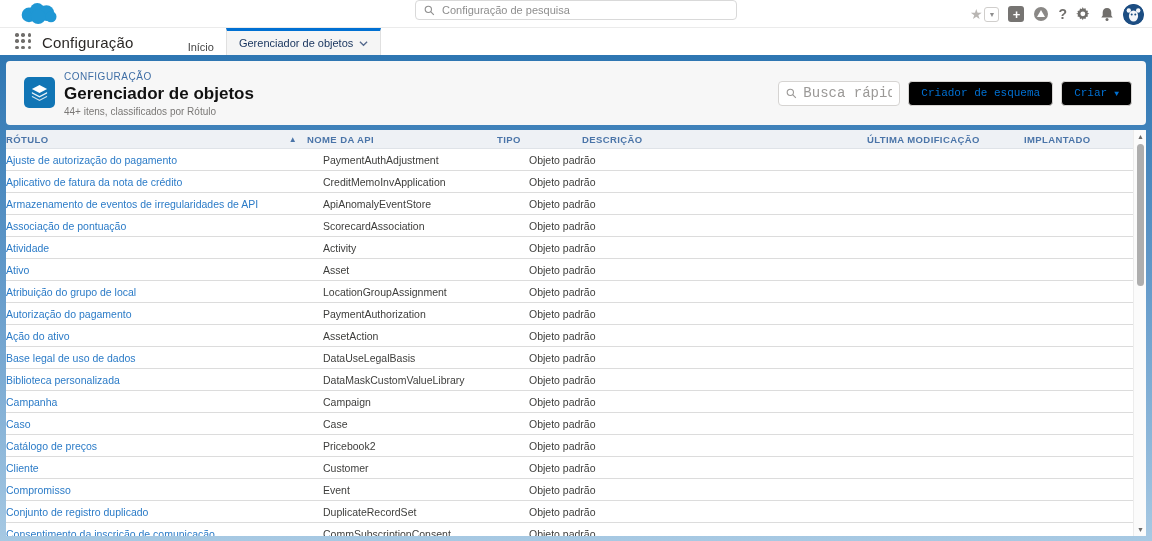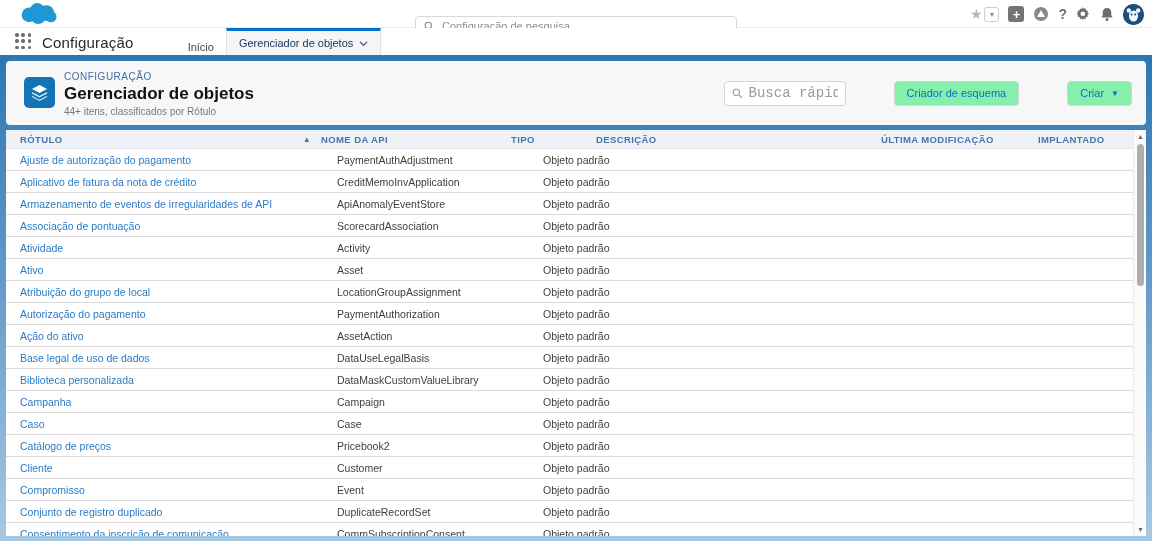--- a/index.html
+++ b/index.html
@@ -2,21 +2,21 @@
 <html><head>
 <meta charset="utf-8">
 <style>
   * { margin:0; padding:0; box-sizing:border-box; }
   html,body { width:1152px; height:541px; overflow:hidden; }
   body { font-family:"Liberation Sans", sans-serif; background:#fff; position:relative; }
 
   
   .global-header { height:28px; background:#fff; display:flex; align-items:center; position:relative; border-bottom:1px solid #ebebeb; }
   .logo { margin-left:18px; width:44px; height:24px; }
-  .global-search { position:absolute; left:50%; transform:translateX(-50%); top:16px; width:322px; height:20px; border:1px solid #d9d9d9; border-radius:4px; background:#fff; display:flex; align-items:center; padding:0 8px; gap:7px; }
+  .global-search { position:absolute; left:50%; transform:translateX(-50%); top:0; width:322px; height:20px; border:1px solid #d9d9d9; border-radius:4px; background:#fff; display:flex; align-items:center; padding:0 8px; gap:7px; }
   .global-search input { border:none; outline:none; font-size:11px; color:#444; width:100%; background:transparent; font-family:"Liberation Sans",sans-serif; }
   .global-search input::placeholder { color:#8e8e8e; }
   .mag { width:11px; height:11px; flex:0 0 auto; }
   .gh-icons { position:absolute; right:8px; top:0; height:28px; display:flex; align-items:center; gap:9px; }
   .fav-group { display:flex; align-items:center; gap:2px; }
   .star { color:#b9b6b3; font-size:14px; line-height:1; }
   .fav-caret { width:15px; height:15px; border:1px solid #d0cecc; border-radius:3px; display:flex; align-items:center; justify-content:center; font-size:7px; color:#8e8e8e; background:#fff; }
   .icon-btn { color:#706e6b; display:flex; align-items:center; justify-content:center; }
   .plus-box { width:16px; height:16px; background:#767472; border-radius:3px; color:#fff; font-size:13px; font-weight:bold; display:flex; align-items:center; justify-content:center; line-height:1; }
   .help-q { font-size:14px; font-weight:bold; color:#706e6b; }
@@ -37,26 +37,26 @@
 
   .page-header-card { height:64px; background:#f7f7f7; border-radius:4px; position:relative; flex:0 0 auto; }
   .ph-icon { position:absolute; left:18px; top:16px; width:31px; height:31px; border-radius:5px; background:#1175b5; display:flex; align-items:center; justify-content:center; }
   .ph-eyebrow { position:absolute; left:58px; top:10px; font-size:10px; color:#3f6ea5; letter-spacing:0.5px; }
   .ph-title { position:absolute; left:58px; top:23px; font-size:17px; font-weight:bold; color:#121212; }
   .ph-sub { position:absolute; left:58px; top:45px; font-size:10px; color:#7a7876; }
   .ph-controls { position:absolute; right:14px; top:0; height:100%; display:flex; align-items:center; gap:8px; }
   .quick-find { width:122px; height:25px; border:1px solid #d6d4d2; border-radius:4px; background:#fff; display:flex; align-items:center; padding:0 7px; gap:6px; }
   .quick-find input { border:none; outline:none; width:100%; font-size:14px; color:#444; background:transparent; font-family:Liberation Mono, monospace; }
   .quick-find input::placeholder { color:#9b9997; }
-  .btn { height:25px; border:1px solid #d6d4d2; border-radius:4px; background:#86efac; color:#0070d2; font-size:11px; padding:0 12px; display:flex; align-items:center; gap:7px; cursor:pointer; font-family:Liberation Sans, sans-serif;margin-left:40px; }
+  .btn { height:25px; border:1px solid #d6d4d2; border-radius:4px; background:#000000; color:#0070d2; font-size:11px; padding:0 12px; display:flex; align-items:center; gap:7px; cursor:pointer; font-family:Liberation Mono, monospace; }
   .btn .caret { font-size:8px; color:#0070d2; }
 
   
   .table-card { margin-top:5px; background:#fff; flex:1 1 auto; position:relative; overflow:hidden; border-radius:1px; }
-  .t-grid { display:grid; grid-template-columns:301px 190px 85px 285px 157px 1fr; padding-left:14px; align-items:center; }
+  .t-grid { display:grid; grid-template-columns:301px 190px 85px 285px 157px 1fr; align-items:center; }
   .t-head { height:19px; background:#eef1f5; border-bottom:1px solid #dfe3e8; }
   .t-head .hcell { font-size:9.5px; font-weight:bold; color:#4a74a8; letter-spacing:0.4px; display:flex; align-items:center; }
   .hcell-rotulo { justify-content:space-between; padding-right:10px; }
   .sort-arrow { font-size:8px; color:#4a74a8; }
   .t-body { position:absolute; top:19px; left:0; right:13px; bottom:0; overflow:hidden; }
   .t-row { height:22px; border-bottom:1px solid #dcdcdc; background:#fff;gap:16px; }
   .t-row .cell { font-size:10.5px; color:#3e3e3c; white-space:nowrap; overflow:hidden; }
   .t-row .cell.link { color:#2b7bc7; cursor:pointer; }
 
   

